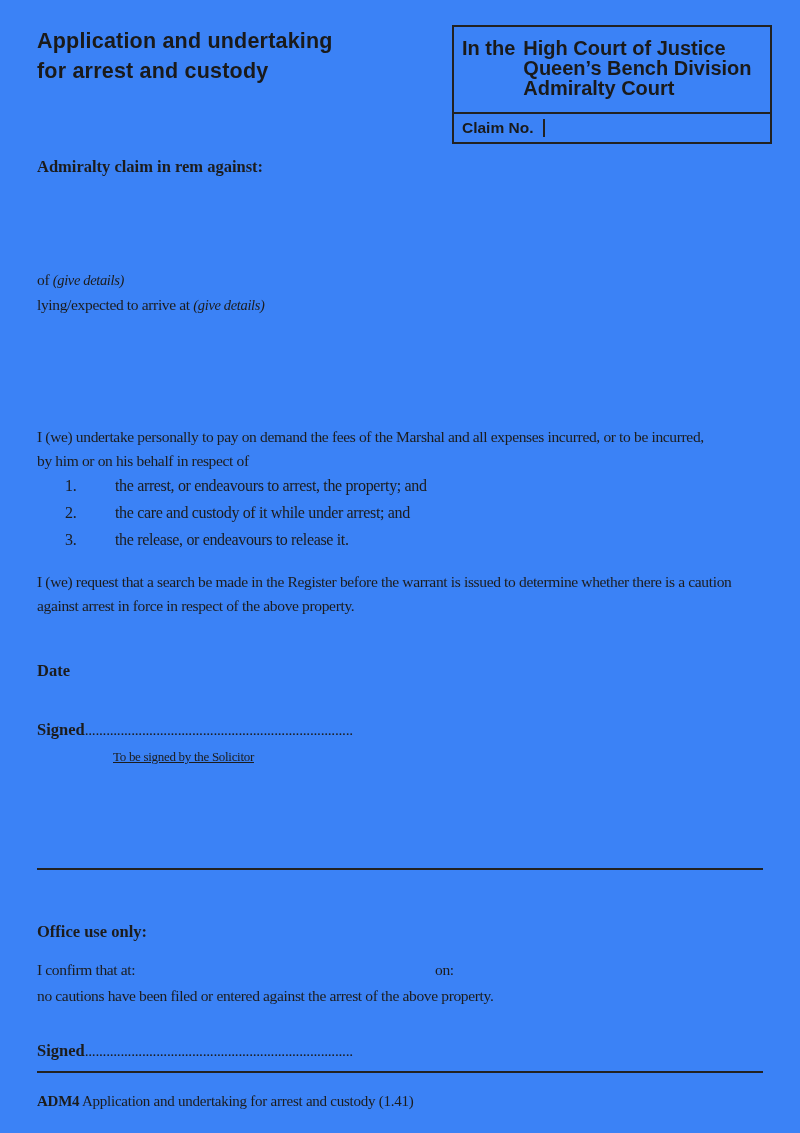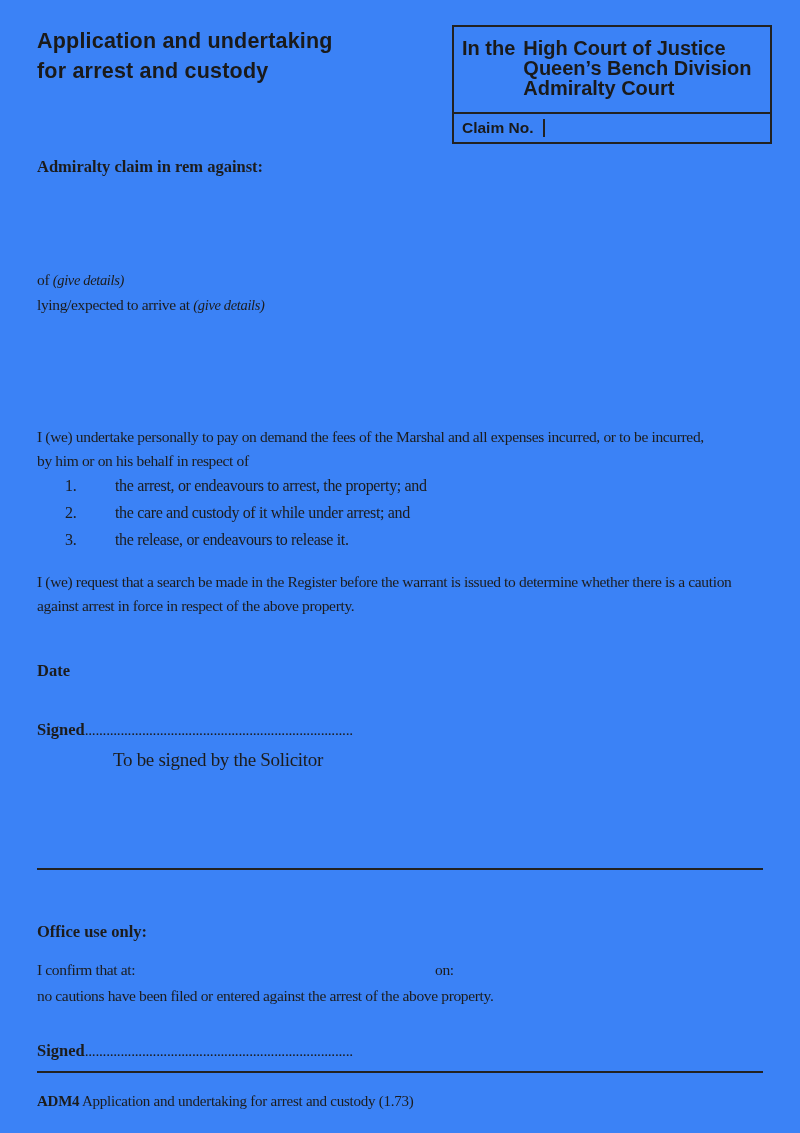--- a/index.html
+++ b/index.html
@@ -82,23 +82,24 @@
     white-space:pre;
   }
   .list-num{display:inline-block;width:50px;}
   .signed-line{white-space:pre;}
   .signed-line .dots{
     font-weight:normal;
     font-size:15.5px;
     letter-spacing:-0.3px;
   }
   .note{
-    font-size:19px;
+    font-size:13px;
     letter-spacing:-0.3px;
     white-space:pre;
+    text-decoration:underline;
   }
   .rule{
     left:37px;width:726px;height:2px;
     background:#222;
   }
   .confirm-line{left:37px;width:726px;font-family:Liberation Serif, serif;}
   .confirm-on{position:absolute;left:398px;top:0;}
   .footer-line{
     font-size:15px;
     letter-spacing:-0.25px;
@@ -161,15 +162,15 @@
 
   <div class="abs confirm-line" style="top:958px;">
     <span class="body-line">I confirm that at:</span>
     <span class="body-line confirm-on">on:</span>
   </div>
   <div class="abs body-line" style="left:37px;top:984px;">no cautions have been filed or entered against the arrest of the above property.</div>
 
   <div class="abs serif-heading signed-line" style="left:37px;top:1041px;"><span>Signed</span><span class="dots">...........................................................................</span></div>
 
   <div class="abs rule" style="top:1071px;"></div>
-  <div class="abs footer-line" style="left:37px;top:1093px;"><span class="code">ADM4</span><span> Application and undertaking for arrest and custody (1.73)</span></div>
+  <div class="abs footer-line" style="left:37px;top:1093px;"><span class="code">ADM4</span><span> Application and undertaking for arrest and custody (1.41)</span></div>
 
 </div>
 
 </body></html>

